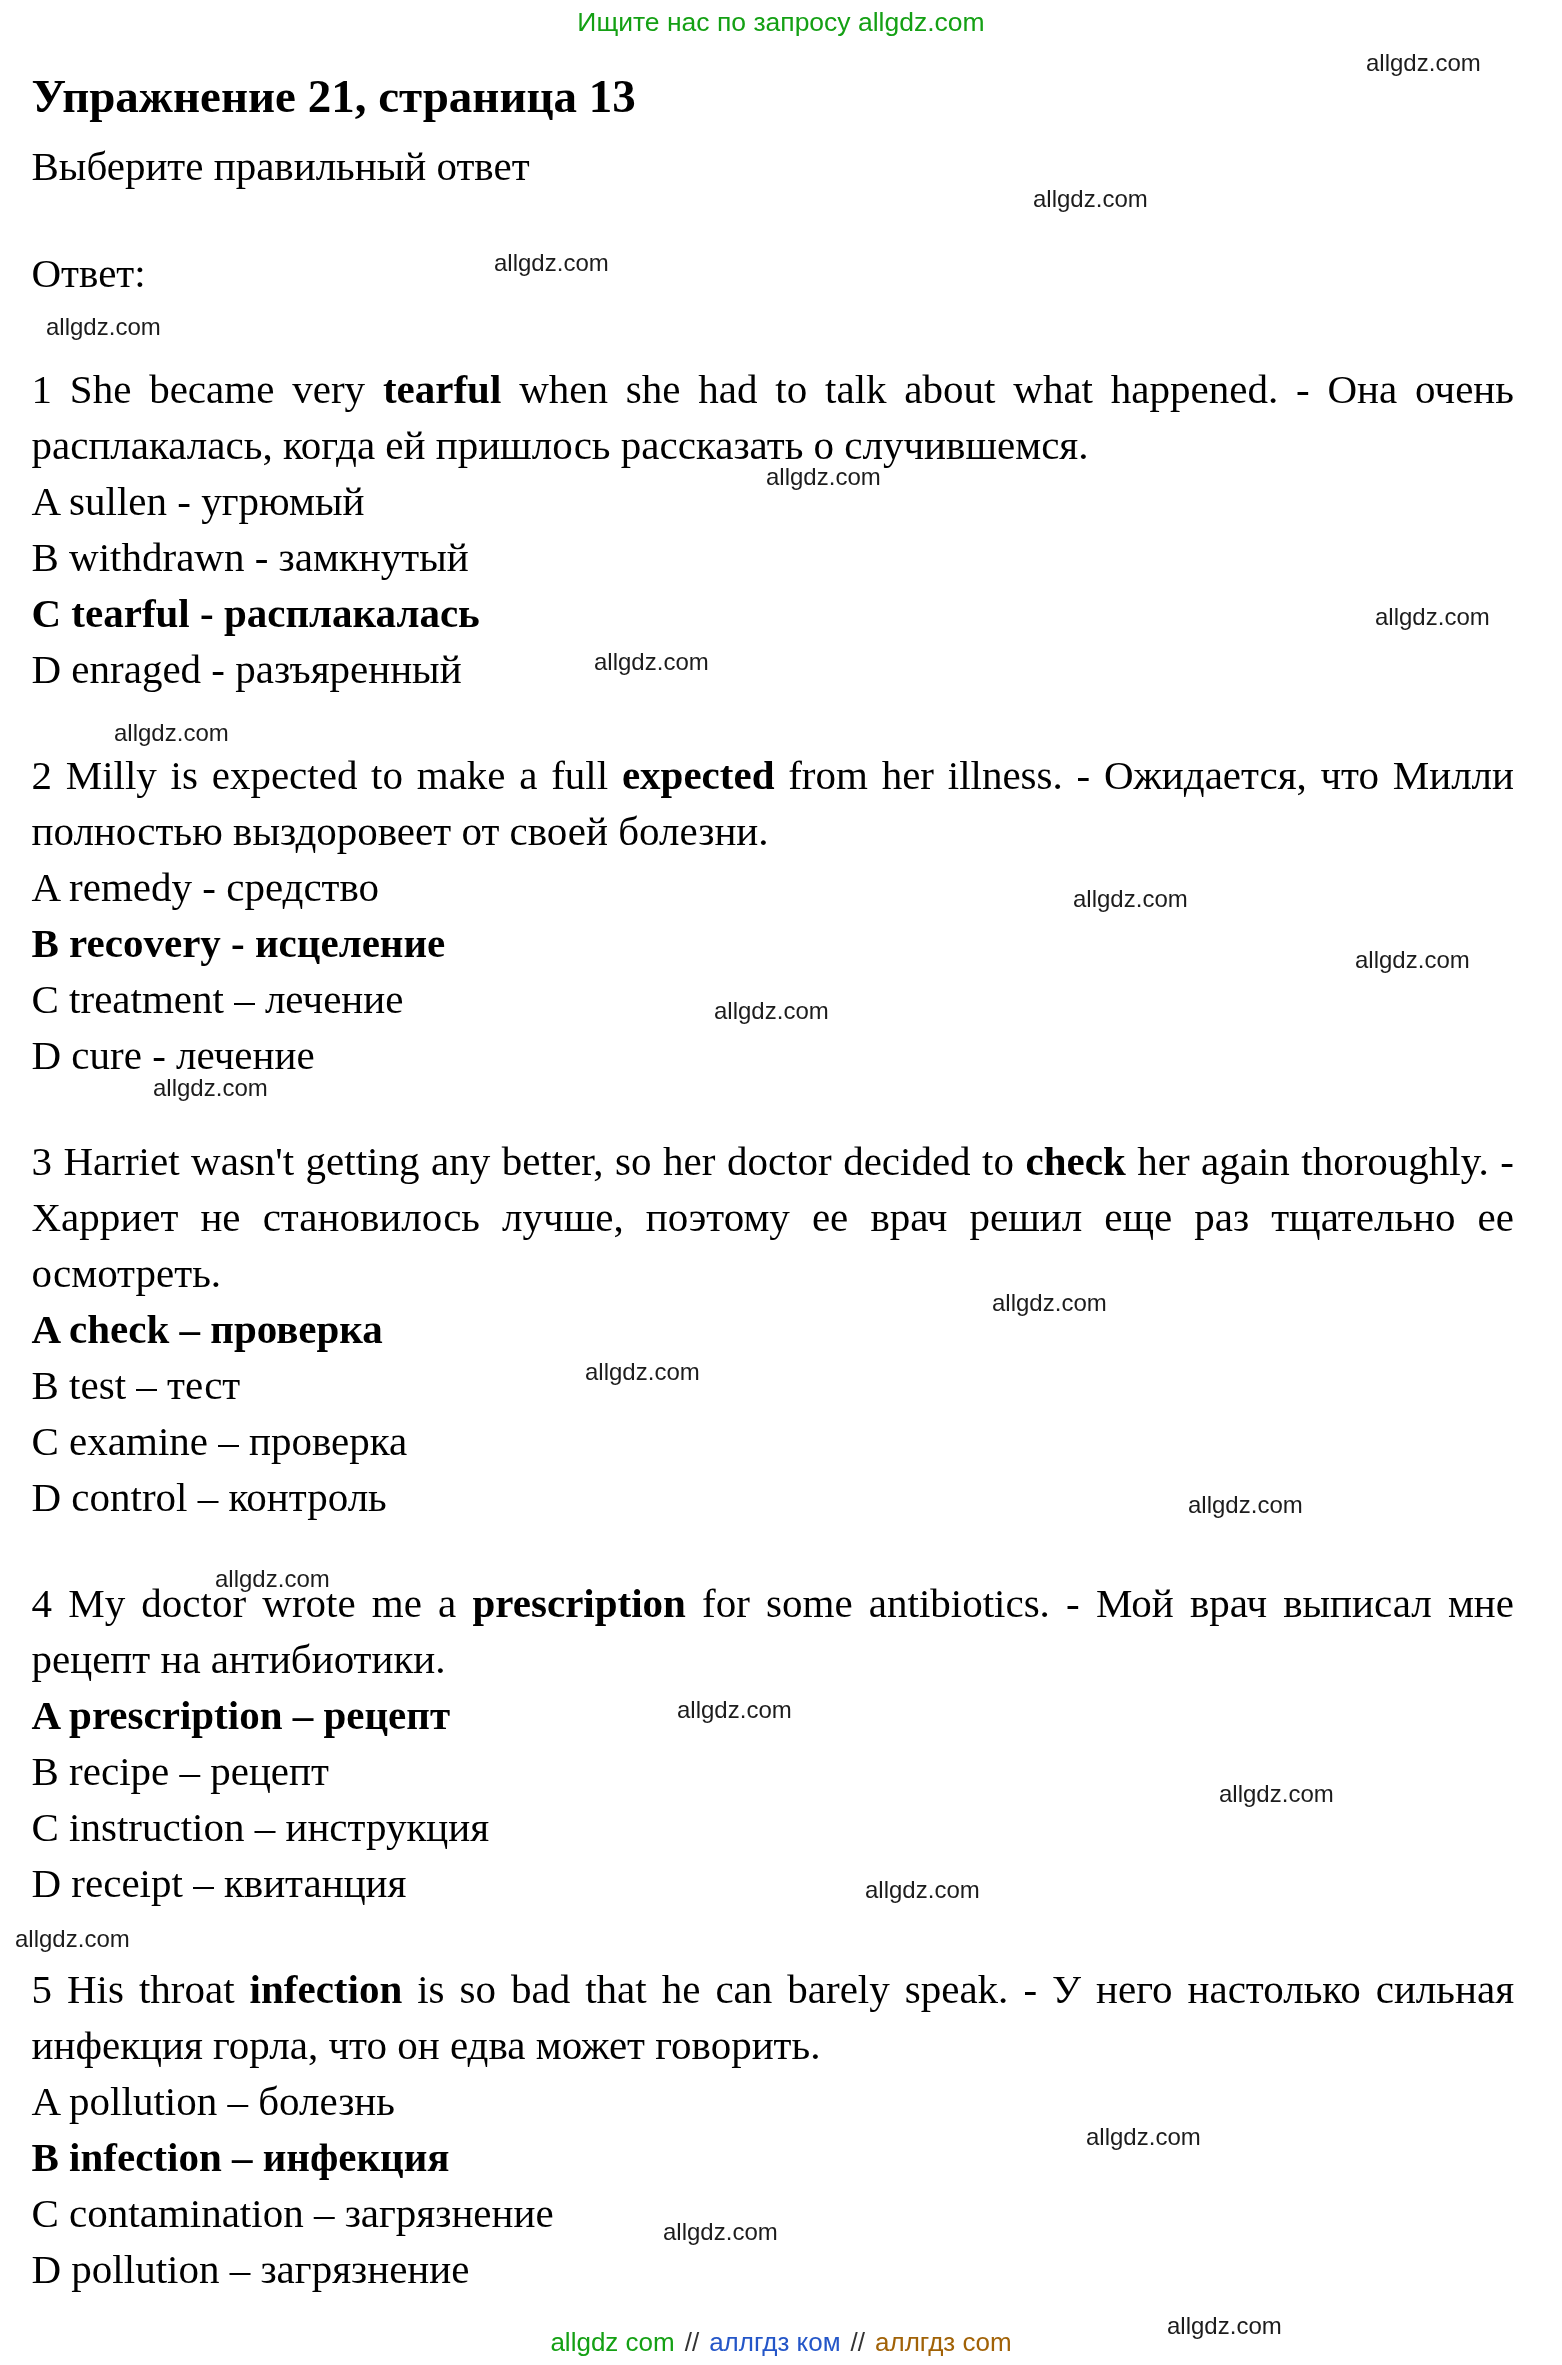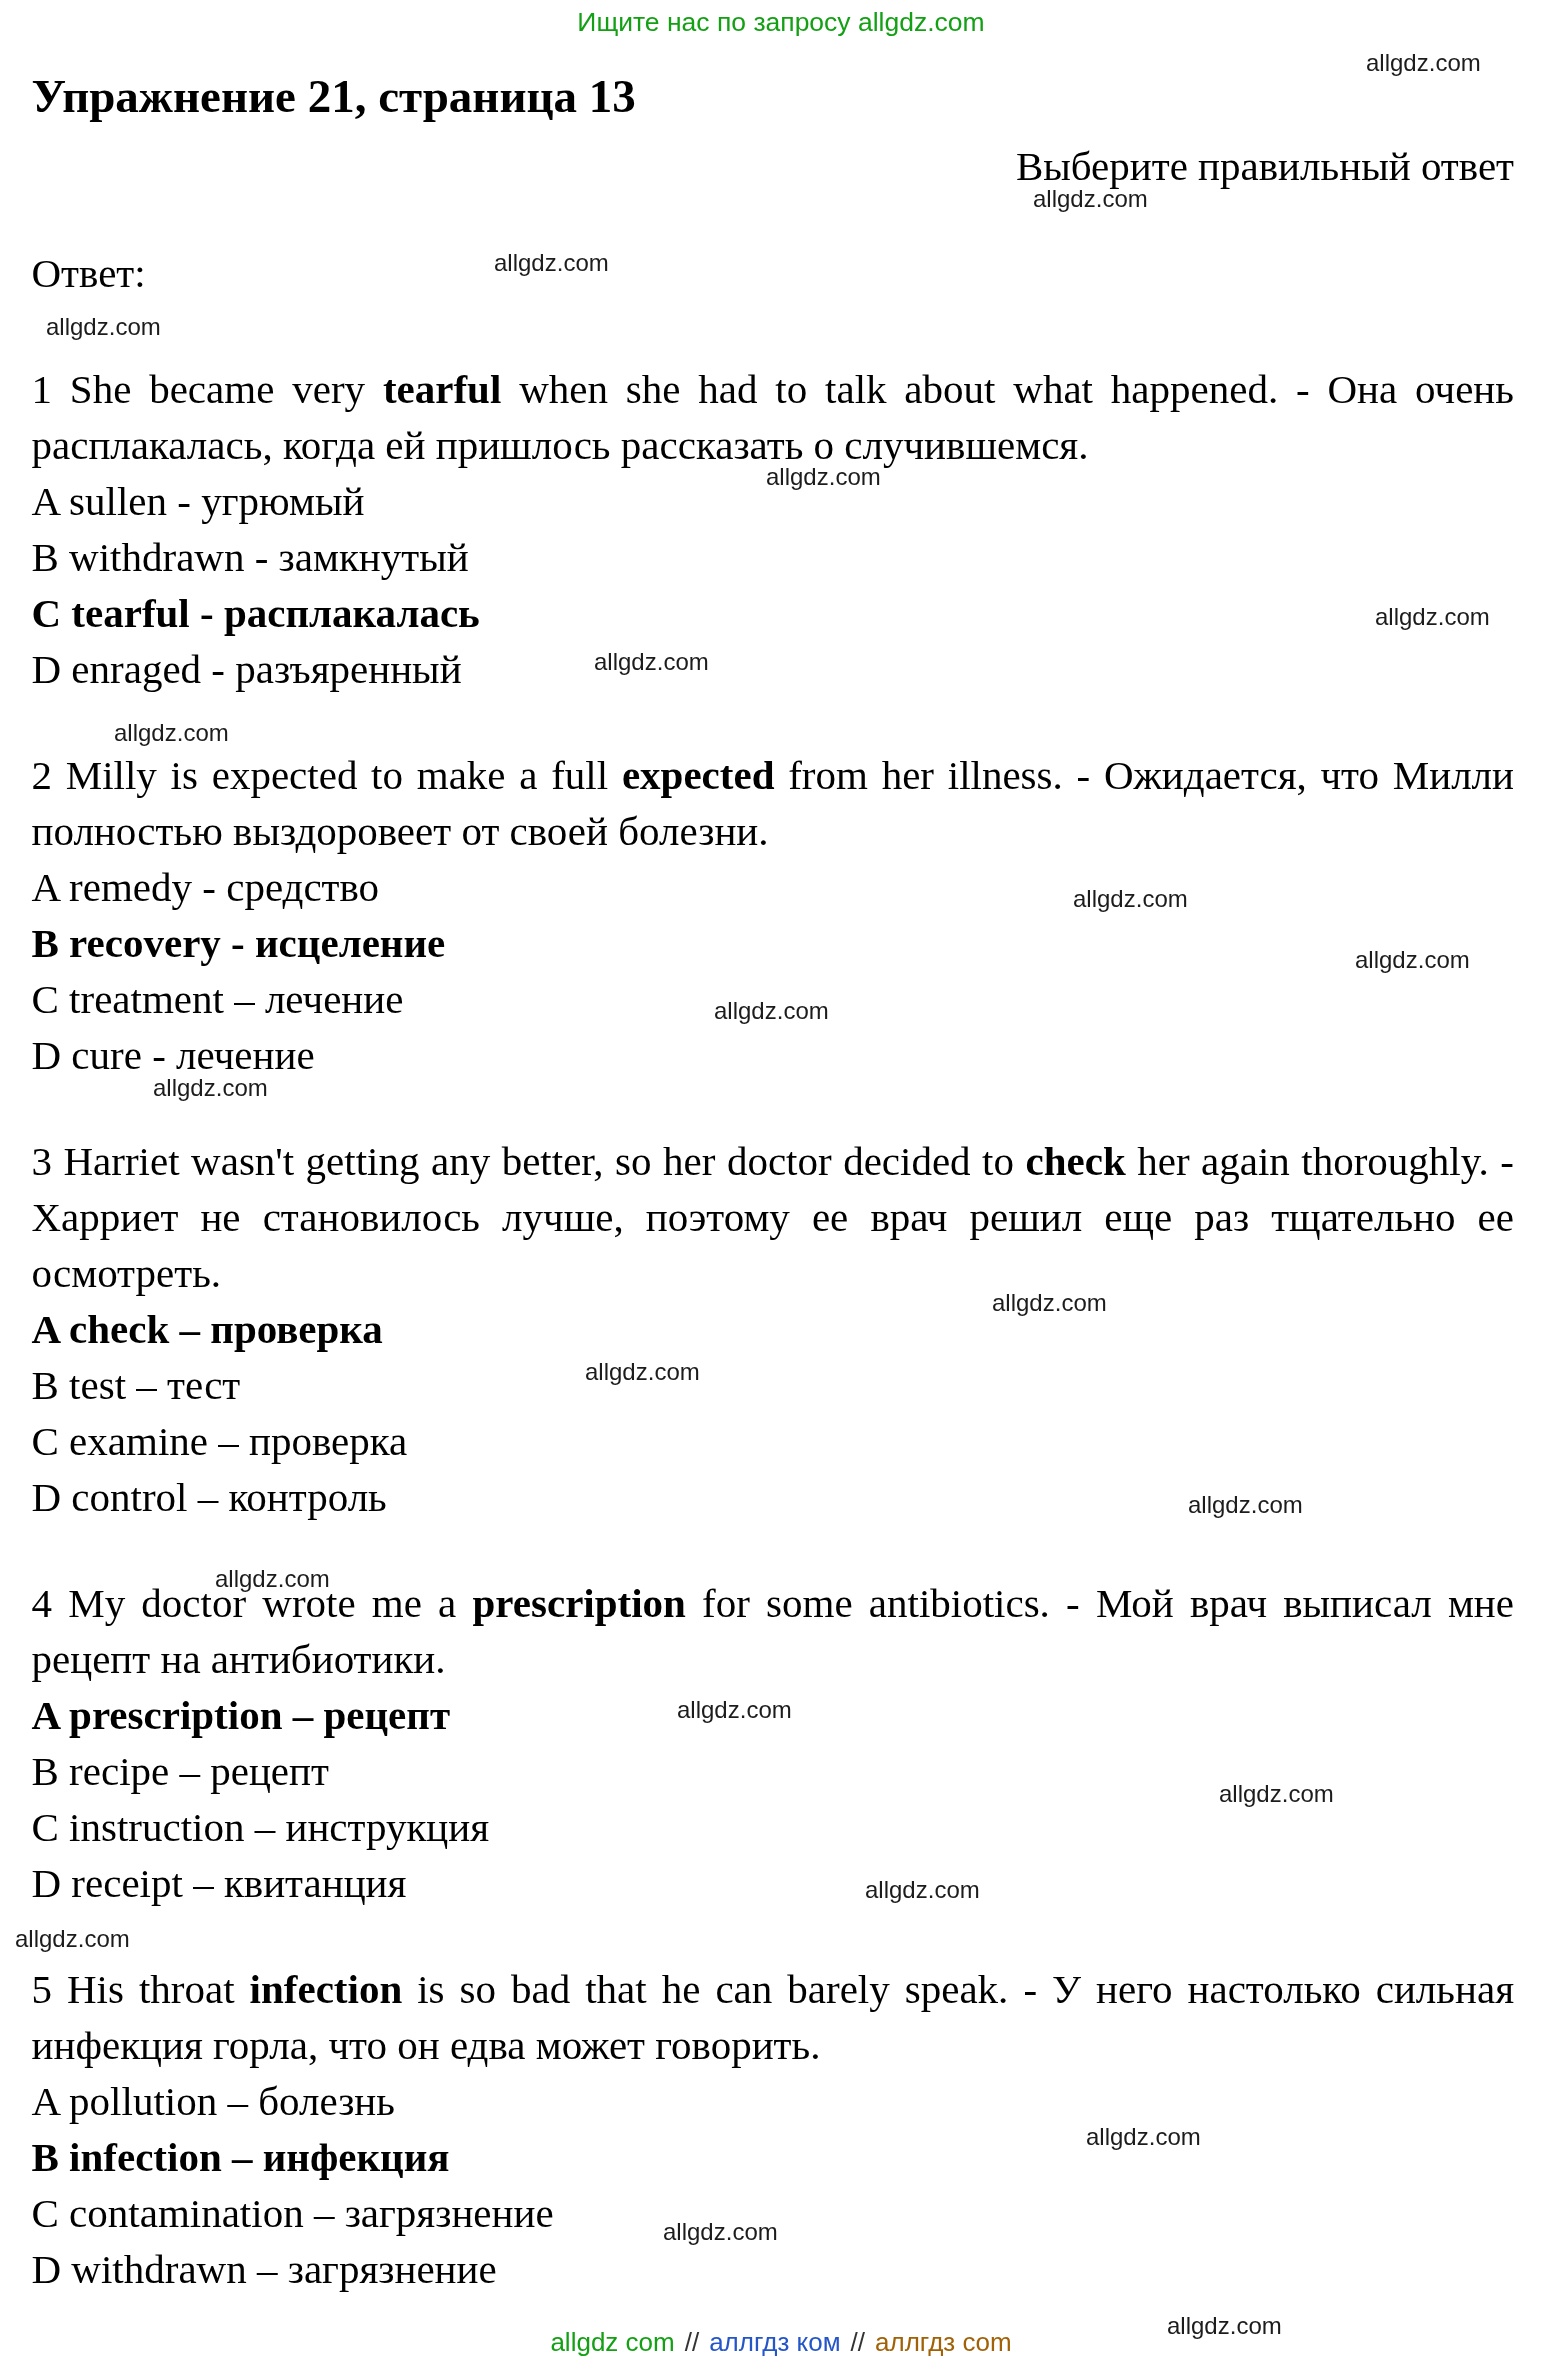--- a/index.html
+++ b/index.html
@@ -32,21 +32,20 @@
   h1.title {
     margin: 0;
     font-size: 47px;
     line-height: 53px;
     font-weight: bold;
   }
   .subtitle {
     margin-top: 15px;
     font-size: 41px;
     line-height: 56px;
-    text-align: right;
   }
   .answer-label {
     margin-top: 51px;
     font-size: 41px;
     line-height: 56px;
   }
   .question { margin-top: 50px; }
   .question.first { margin-top: 60px; }
   .sentence {
     margin: 0;
@@ -123,21 +122,21 @@
     <p class="option">B recipe – рецепт</p>
     <p class="option">C instruction – инструкция</p>
     <p class="option">D receipt – квитанция</p>
   </section>
 
   <section class="question">
     <p class="sentence"><span>5 His throat </span><b>infection</b><span> is so bad that he can barely speak. - У него настолько сильная инфекция горла, что он едва может говорить.</span></p>
     <p class="option">A pollution – болезнь</p>
     <p class="option bold">B infection – инфекция</p>
     <p class="option">C contamination – загрязнение</p>
-    <p class="option">D withdrawn – загрязнение</p>
+    <p class="option">D pollution – загрязнение</p>
   </section>
 
   <div class="footer"><span style="color: rgb(20, 160, 20);">allgdz com</span><span style="color: rgb(51, 51, 51);">//</span><span style="color: rgb(36, 86, 200);">аллгдз ком</span><span style="color: rgb(51, 51, 51);">//</span><span style="color: #a16207;">аллгдз com</span></div>
 
 </div>
 
 <div class="wm-layer">
     <span class="wm" style="left: 1366px; top: 49px;">allgdz.com</span>
     <span class="wm" style="left: 1033px; top: 185px;">allgdz.com</span>
     <span class="wm" style="left: 494px; top: 249px;">allgdz.com</span>

